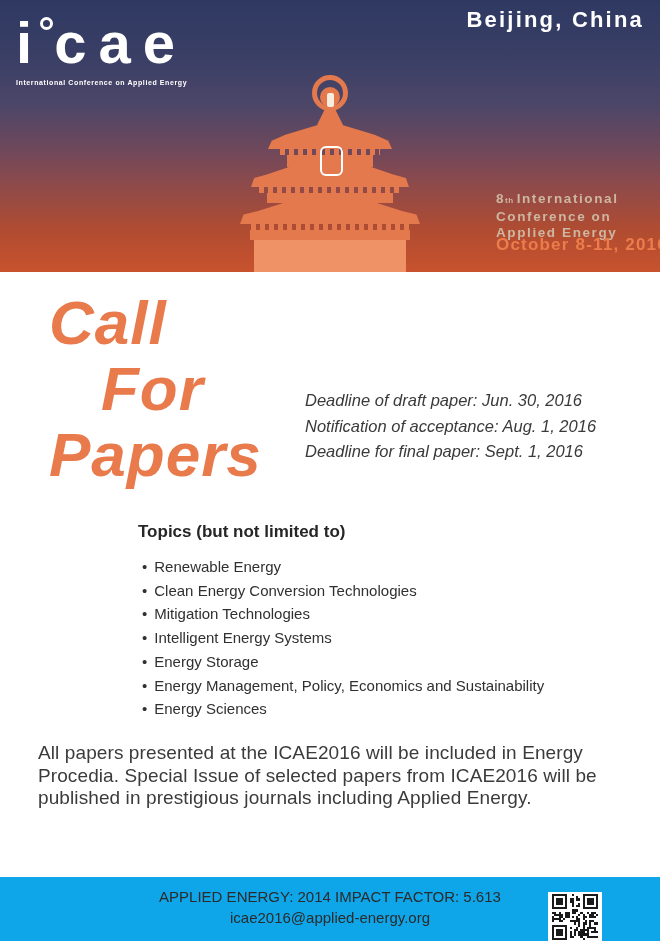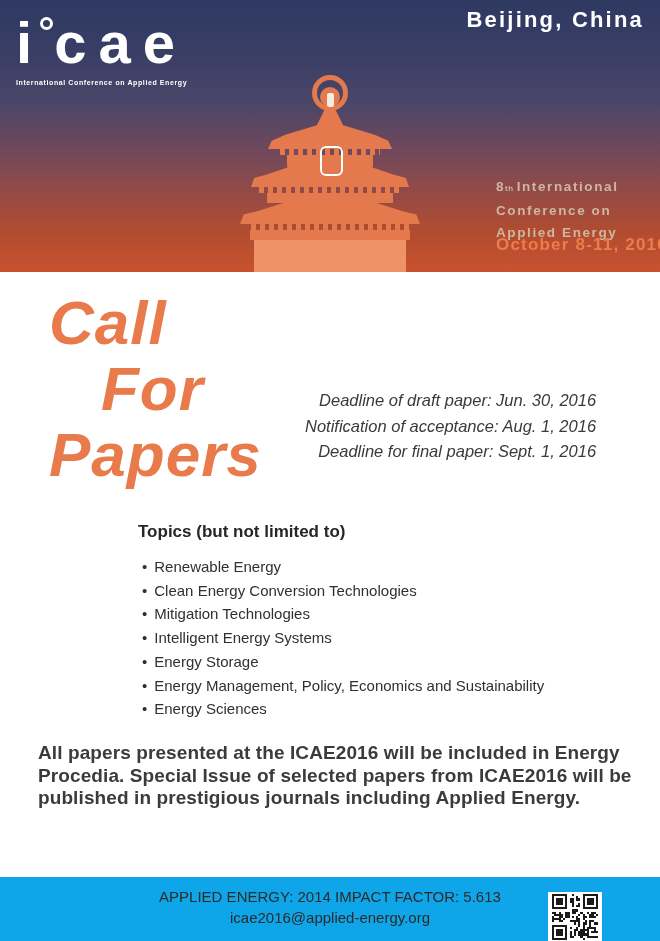--- a/index.html
+++ b/index.html
@@ -12,21 +12,21 @@
   
   .hdr{
     position:absolute;left:0;top:0;width:660px;height:272px;
     background:linear-gradient(180deg,#2e3962 0%,#3b3f66 22%,#4b4668 38%,#71485a 56%,#8c4a4c 67%,#b14c31 85%,#c8522e 100%);
   }
   .logo{position:absolute;left:16px;top:14px;color:#fff;}
   .logo-word{font-size:58px;font-weight:800;letter-spacing:12px;line-height:1;display:flex;align-items:flex-start;}
   .logo-ring{display:inline-block;width:7px;height:7px;border:3px solid #fff;border-radius:50%;margin:3px 1px 0 -4px;}
   .logo-sub{margin-top:7px;font-size:7px;letter-spacing:0.6px;font-weight:bold;white-space:nowrap;}
   .location{position:absolute;right:16px;top:7px;color:#fff;font-size:22px;font-weight:bold;letter-spacing:2.2px;white-space:nowrap;}
-  .conf{position:absolute;left:496px;top:176px;color:#cdb7a2;font-size:13.5px;letter-spacing:1.6px;line-height:22px;font-weight:600;}
+  .conf{position:absolute;left:496px;top:191px;color:#cdb7a2;font-size:13.5px;letter-spacing:1.6px;line-height:16px;font-weight:600;}
   .conf .sup{font-size:8px;letter-spacing:0.5px;margin-right:3px;vertical-align:baseline;}
   .dates{position:absolute;left:496px;top:235px;color:#ed7c4b;font-size:17px;font-weight:bold;letter-spacing:1.2px;white-space:nowrap;}
   
   .tp{position:absolute;background:var(--temple);}
   .bulb-ring{left:312px;top:75px;width:26px;height:26px;border:5px solid var(--temple);border-radius:50%;background:transparent;}
   .bulb-core{left:320px;top:87px;width:20px;height:20px;border-radius:50%;}
   .filament{left:327px;top:93px;width:7px;height:14px;background:#f7ece0;border-radius:2px;z-index:2;}
   .neck{left:317px;top:106px;width:26px;height:19px;clip-path:polygon(36% 0,64% 0,100% 100%,0% 100%);}
   .roof1{left:268px;top:123px;width:124px;height:26px;clip-path:polygon(0% 100%,3% 68%,14% 45%,44% 2%,56% 2%,86% 45%,97% 68%,100% 100%);}
   .teeth{background:repeating-linear-gradient(90deg,var(--temple) 0px,var(--temple) 5px,transparent 5px,transparent 9px);}
@@ -37,27 +37,27 @@
   .wall2{left:267px;top:193px;width:126px;height:10px;}
   .roof3{left:240px;top:203px;width:180px;height:21px;clip-path:polygon(0% 100%,2% 55%,10% 38%,24% 0%,76% 0%,90% 38%,98% 55%,100% 100%);}
   .teeth3{left:251px;top:224px;width:158px;height:6px;}
   .wall3{left:250px;top:230px;width:160px;height:10px;}
   .temple-base{left:254px;top:240px;width:152px;height:32px;background:var(--temple-light);}
   .window{left:320px;top:146px;width:19px;height:26px;border:2px solid #fff;border-radius:6px;background:transparent;z-index:3;}
   
   .cfp{position:absolute;left:38px;top:290px;color:#e87a4c;font-size:62px;font-weight:bold;font-style:italic;line-height:66px;letter-spacing:1px;margin-left:11px;}
   .cfp-line{white-space:nowrap;}
   .cfp div:nth-of-type(2){margin-left:52px;}
-  .deadlines{position:absolute;left:305px;top:388px;color:#3a3a3a;font-size:16.5px;font-style:italic;line-height:25.5px;text-align:right;}
+  .deadlines{position:absolute;left:305px;top:388px;color:#3a3a3a;font-size:16.5px;font-style:italic;line-height:25.5px;}
   .deadline-line{white-space:nowrap;}
   .topics-heading{position:absolute;left:138px;top:522px;color:#262626;font-size:17px;font-weight:bold;}
   .topics-list{position:absolute;left:138px;top:551px;margin:4px;padding:0;list-style:none;color:#303030;font-size:15px;line-height:23.7px;}
   .topics-list li{white-space:nowrap;}
   .topics-list .bullet{margin-right:7px;}
-  .note{position:absolute;left:38px;top:742px;width:594px;margin:0;color:#3b3b3b;font-size:19px;line-height:22.5px;font-weight:700;letter-spacing:0.1px;}
+  .note{position:absolute;left:38px;top:742px;width:594px;margin:0;color:#3b3b3b;font-size:19px;line-height:22.5px;font-weight:400;letter-spacing:0.1px;}
   
   .ftr{position:absolute;left:0;top:861px;width:660px;height:80px;background:#0ea5e9;margin-top:16px;}
   .ftr-lines{position:absolute;left:0;top:9px;width:660px;text-align:center;color:#2b2b2b;font-size:15px;line-height:21px;}
   .qr{position:absolute;left:548px;top:15px;width:54px;height:54px;background:#fff;display:flex;align-items:center;justify-content:center;}
 </style>
 </head>
 <body>
 
 <div class="poster">
 

